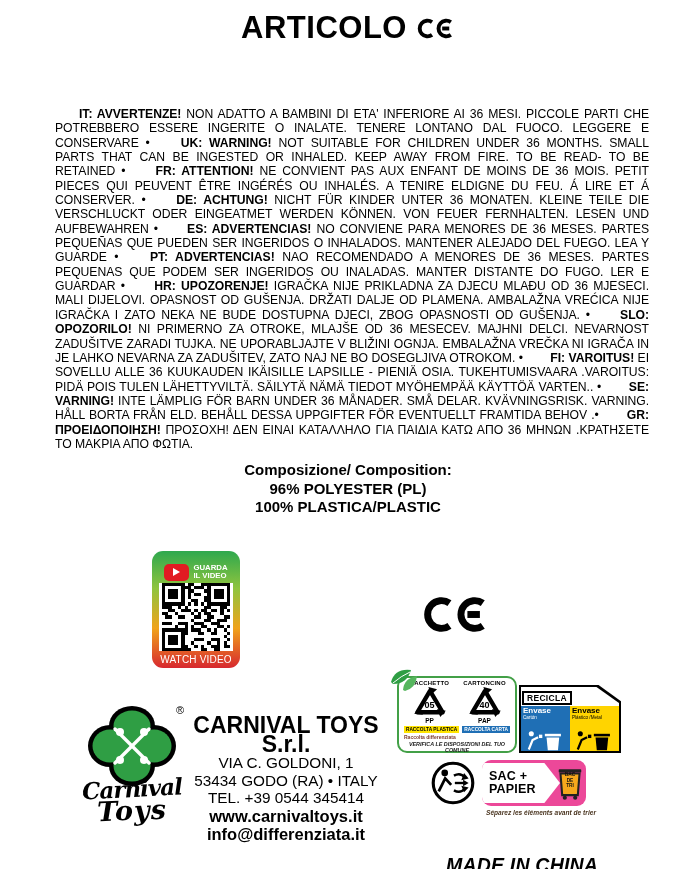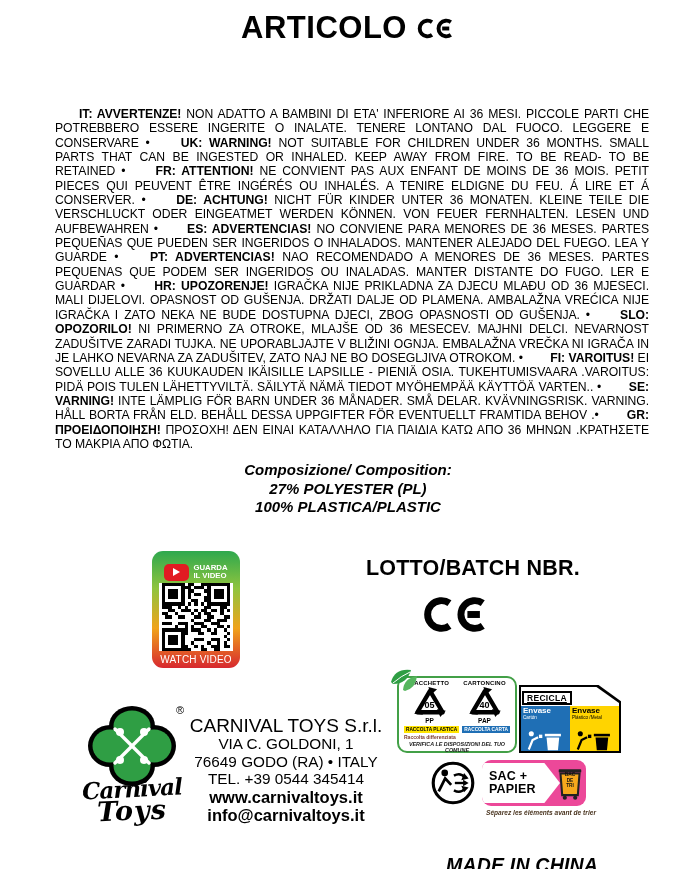--- a/index.html
+++ b/index.html
@@ -13,21 +13,21 @@
   .header-title{font-size:31px;font-weight:800;letter-spacing:.5px;}
   .header-row2{display:flex;align-items:center;gap:12px;margin-top:2px;margin-left:24px;}
   .header-sub{font-size:24px;font-style:italic;font-weight:500;letter-spacing:1px;}
 
   
   .warnings{position:absolute;left:55px;top:107px;width:594px;font-size:12.2px;line-height:14.35px;
             text-align:justify;letter-spacing:-.05px;}
 
   
   .composition{position:absolute;left:0;right:4px;top:461px;text-align:center;font-weight:bold;
-               font-size:15px;line-height:18.5px;font-style:italic;}
+               font-size:15px;line-height:18.5px;}
 
   
   .qr-badge{position:absolute;left:152px;top:551px;width:88px;height:117px;border-radius:11px;
             background:linear-gradient(180deg,#2ea84e 0%,#8fc43e 32%,#f0a31b 66%,#d7282f 100%);
             display:flex;flex-direction:column;align-items:center;box-sizing:border-box;padding:12px 5px 3px;}
   .qr-top{display:flex;align-items:center;gap:4px;height:20px;margin-bottom:2px;}
   .yt-icon{width:25px;height:17px;background:#e21b22;border-radius:5px;display:flex;align-items:center;justify-content:center;}
   .yt-icon span{width:0;height:0;border-left:7px solid #fff;border-top:4.5px solid transparent;border-bottom:4.5px solid transparent;}
   .qr-top-label{color:#fff;font-weight:800;font-size:7.8px;line-height:8px;text-align:left;}
   .qr-frame{width:74px;height:74px;background:#fff;display:flex;align-items:center;justify-content:center;}
@@ -53,21 +53,21 @@
   .chip-carta{background:#1f6fb5;color:#fff;}
   .eco-note1{font-size:5px;font-weight:800;color:#7a3b2e;margin:1px 0 0 2px;}
   .eco-note2{font-size:5.4px;font-weight:800;font-style:italic;color:#222;text-align:center;margin-top:1px;}
 
   
   .recicla{position:absolute;left:519px;top:685px;width:102px;height:68px;background:#000;
            clip-path:polygon(0 0,78% 0,100% 24%,100% 100%,0 100%);}
   .recicla-inner{position:absolute;left:2px;top:2px;right:2px;bottom:2px;background:#fff;
            clip-path:polygon(0 0,77% 0,100% 25%,100% 100%,0 100%);}
   .recicla-head{display:inline-block;border:2px solid #000;font-size:8.5px;font-weight:900;
-           padding:0 3px;margin:1px 0 1px 1px;letter-spacing:.3px;text-decoration:underline;}
+           padding:0 3px;margin:1px 0 1px 1px;letter-spacing:.3px;}
   .recicla-panels{display:flex;height:47px;}
   .panel{width:50%;box-sizing:border-box;padding:1px 2px;display:flex;flex-direction:column;}
   .panel-blue{background:#1f6fb5;color:#fff;}
   .panel-yellow{background:#ffd400;color:#000;}
   .panel-title{font-size:8px;font-weight:800;line-height:8px;}
   .panel-sub{font-size:4.6px;line-height:5px;}
   .panel-icon{margin-top:auto;}
 
   
   .triman-block{position:absolute;left:430px;top:760px;width:186px;}
@@ -88,21 +88,21 @@
 
   
   .logo{position:absolute;left:78px;top:704px;width:108px;height:148px;}
   .logo-script{position:absolute;left:0px;top:74px;width:108px;text-align:center;
                font-family:"DejaVu Serif",serif;font-style:italic;font-weight:bold;}
   .logo-script .l1{font-size:23px;line-height:22px;letter-spacing:-1px;transform:rotate(-3deg);}
   .logo-script .l2{font-size:27px;line-height:26px;letter-spacing:1px;margin-top:-2px;transform:rotate(-2deg);}
 
   
   .address{position:absolute;left:180px;top:716px;width:212px;text-align:center;}
-  .addr-name{font-size:19px;font-weight:400;line-height:19px;}
+  .addr-name{font-size:23px;font-weight:700;line-height:19px;}
   .addr-line{font-size:15.3px;line-height:17.5px;}
   .addr-strong{font-size:16.5px;font-weight:800;line-height:18px;}
 </style>
 </head>
 <body>
 
 <div class="page">
 
   <svg width="0" height="0" style="position:absolute">
     <defs>
@@ -126,21 +126,21 @@
       <svg viewBox="0 0 80 44" width="42" height="23">
           <use href="#ce-mark"></use>
         </svg>
     </div>
   </div>
 
   <div class="warnings"><span class="bld">IT: AVVERTENZE!</span><span> NON ADATTO A BAMBINI DI ETA' INFERIORE AI 36 MESI. PICCOLE PARTI CHE POTREBBERO ESSERE INGERITE O INALATE. TENERE LONTANO DAL FUOCO. LEGGERE E CONSERVARE • </span><span class="bld">UK: WARNING!</span><span> NOT SUITABLE FOR CHILDREN UNDER 36 MONTHS. SMALL PARTS THAT CAN BE INGESTED OR INHALED. KEEP AWAY FROM FIRE. TO BE READ- TO BE RETAINED • </span><span class="bld">FR: ATTENTION!</span><span> NE CONVIENT PAS AUX ENFANT DE MOINS DE 36 MOIS. PETIT PIECES QUI PEUVENT ÊTRE INGÉRÉS OU INHALÉS. A TENIRE ELDIGNE DU FEU. Á LIRE ET Á CONSERVER. • </span><span class="bld">DE: ACHTUNG!</span><span> NICHT FÜR KINDER UNTER 36 MONATEN. KLEINE TEILE DIE VERSCHLUCKT ODER EINGEATMET WERDEN KÖNNEN. VON FEUER FERNHALTEN. LESEN UND AUFBEWAHREN • </span><span class="bld">ES: ADVERTENCIAS!</span><span> NO CONVIENE PARA MENORES DE 36 MESES. PARTES PEQUEÑAS QUE PUEDEN SER INGERIDOS O INHALADOS. MANTENER ALEJADO DEL FUEGO. LEA Y GUARDE • </span><span class="bld">PT: ADVERTENCIAS!</span><span> NAO RECOMENDADO A MENORES DE 36 MESES. PARTES PEQUENAS QUE PODEM SER INGERIDOS OU INALADAS. MANTER DISTANTE DO FUGO. LER E GUARDAR • </span><span class="bld">HR: UPOZORENJE!</span><span> IGRAČKA NIJE PRIKLADNA ZA DJECU MLAĐU OD 36 MJESECI. MALI DIJELOVI. OPASNOST OD GUŠENJA. DRŽATI DALJE OD PLAMENA. AMBALAŽNA VREĆICA NIJE IGRAČKA I ZATO NEKA NE BUDE DOSTUPNA DJECI, ZBOG OPASNOSTI OD GUŠENJA. • </span><span class="bld">SLO: OPOZORILO!</span><span> NI PRIMERNO ZA OTROKE, MLAJŠE OD 36 MESECEV. MAJHNI DELCI. NEVARNOST ZADUŠITVE ZARADI TUJKA. NE UPORABLJAJTE V BLIŽINI OGNJA. EMBALAŽNA VREČKA NI IGRAČA IN JE LAHKO NEVARNA ZA ZADUŠITEV, ZATO NAJ NE BO DOSEGLJIVA OTROKOM. • </span><span class="bld">FI: VAROITUS!</span><span> EI SOVELLU ALLE 36 KUUKAUDEN IKÄISILLE LAPSILLE - PIENIÄ OSIA. TUKEHTUMISVAARA .VAROITUS: PIDÄ POIS TULEN LÄHETTYVILTÄ. SÄILYTÄ NÄMÄ TIEDOT MYÖHEMPÄÄ KÄYTTÖÄ VARTEN.. • </span><span class="bld">SE: VARNING!</span><span> INTE LÄMPLIG FÖR BARN UNDER 36 MÅNADER. SMÅ DELAR. KVÄVNINGSRISK. VARNING. HÅLL BORTA FRÅN ELD. BEHÅLL DESSA UPPGIFTER FÖR EVENTUELLT FRAMTIDA BEHOV .• </span><span class="bld">GR: ΠΡΟΕΙΔΟΠΟΙΗΣΗ!</span><span> ΠΡΟΣΟΧΗ! ΔΕΝ ΕΙΝΑΙ ΚΑΤΑΛΛΗΛΟ ΓΙΑ ΠΑΙΔΙΑ ΚΑΤΩ ΑΠΟ 36 ΜΗΝΩΝ .ΚΡΑΤΗΣΕΤΕ ΤΟ ΜΑΚΡΙΑ ΑΠΟ ΦΩΤΙΑ.</span></div>
 
   <div class="composition">
     <div>Composizione/ Composition:</div>
-    <div>27% POLYESTER (PL)</div>
+    <div>96% POLYESTER (PL)</div>
     <div>100% PLASTICA/PLASTIC</div>
   </div>
 
   <div class="qr-badge">
     <div class="qr-top">
       <span class="yt-icon">
           <span></span>
         </span>
       <span class="qr-top-label">
         <span>GUARDA</span><br>
@@ -373,21 +373,20 @@
           <rect x="8" y="20" width="1" height="1" fill="#000"></rect>
           <rect x="12" y="20" width="1" height="1" fill="#000"></rect>
           <rect x="13" y="20" width="1" height="1" fill="#000"></rect>
           <rect x="16" y="20" width="1" height="1" fill="#000"></rect>
           <rect x="17" y="20" width="1" height="1" fill="#000"></rect>
         </svg>
     </div>
     <div class="qr-bottom">WATCH VIDEO</div>
   </div>
 
-  <div class="batch-label">LOTTO/BATCH NBR.</div>
 
   <svg class="ce-big" viewBox="0 0 80 44" width="74" height="41">
       <use href="#ce-mark"></use>
     </svg>
 
   <div class="eco-box">
     <svg class="eco-leaf" width="30" height="26" viewBox="0 0 30 26">
       <path d="M2 16 Q6 2 22 4 Q18 18 4 18 Z" fill="#2f9e44"></path>
       <path d="M14 24 Q15 12 28 10 Q27 22 16 25 Z" fill="#56b65e"></path>
       <path d="M4 17 Q12 10 21 6" stroke="#fff" stroke-width="1" fill="none"></path>
@@ -517,19 +516,19 @@
     </svg>
     <div class="logo-script">
       <div class="l1">Carnival</div>
       <div class="l2">Toys</div>
     </div>
   </div>
 
   <div class="address">
     <div class="addr-name">CARNIVAL TOYS S.r.l.</div>
     <div class="addr-line">VIA C. GOLDONI, 1</div>
-    <div class="addr-line">76649 GODO (RA) • ITALY</div>
+    <div class="addr-line">53434 GODO (RA) • ITALY</div>
     <div class="addr-line">TEL. +39 0544 345414</div>
     <div class="addr-strong">www.carnivaltoys.it</div>
-    <div class="addr-strong">info@carnivaltoys.it</div>
+    <div class="addr-strong">info@differenziata.it</div>
   </div>
 
 </div>
 
 </body></html>

